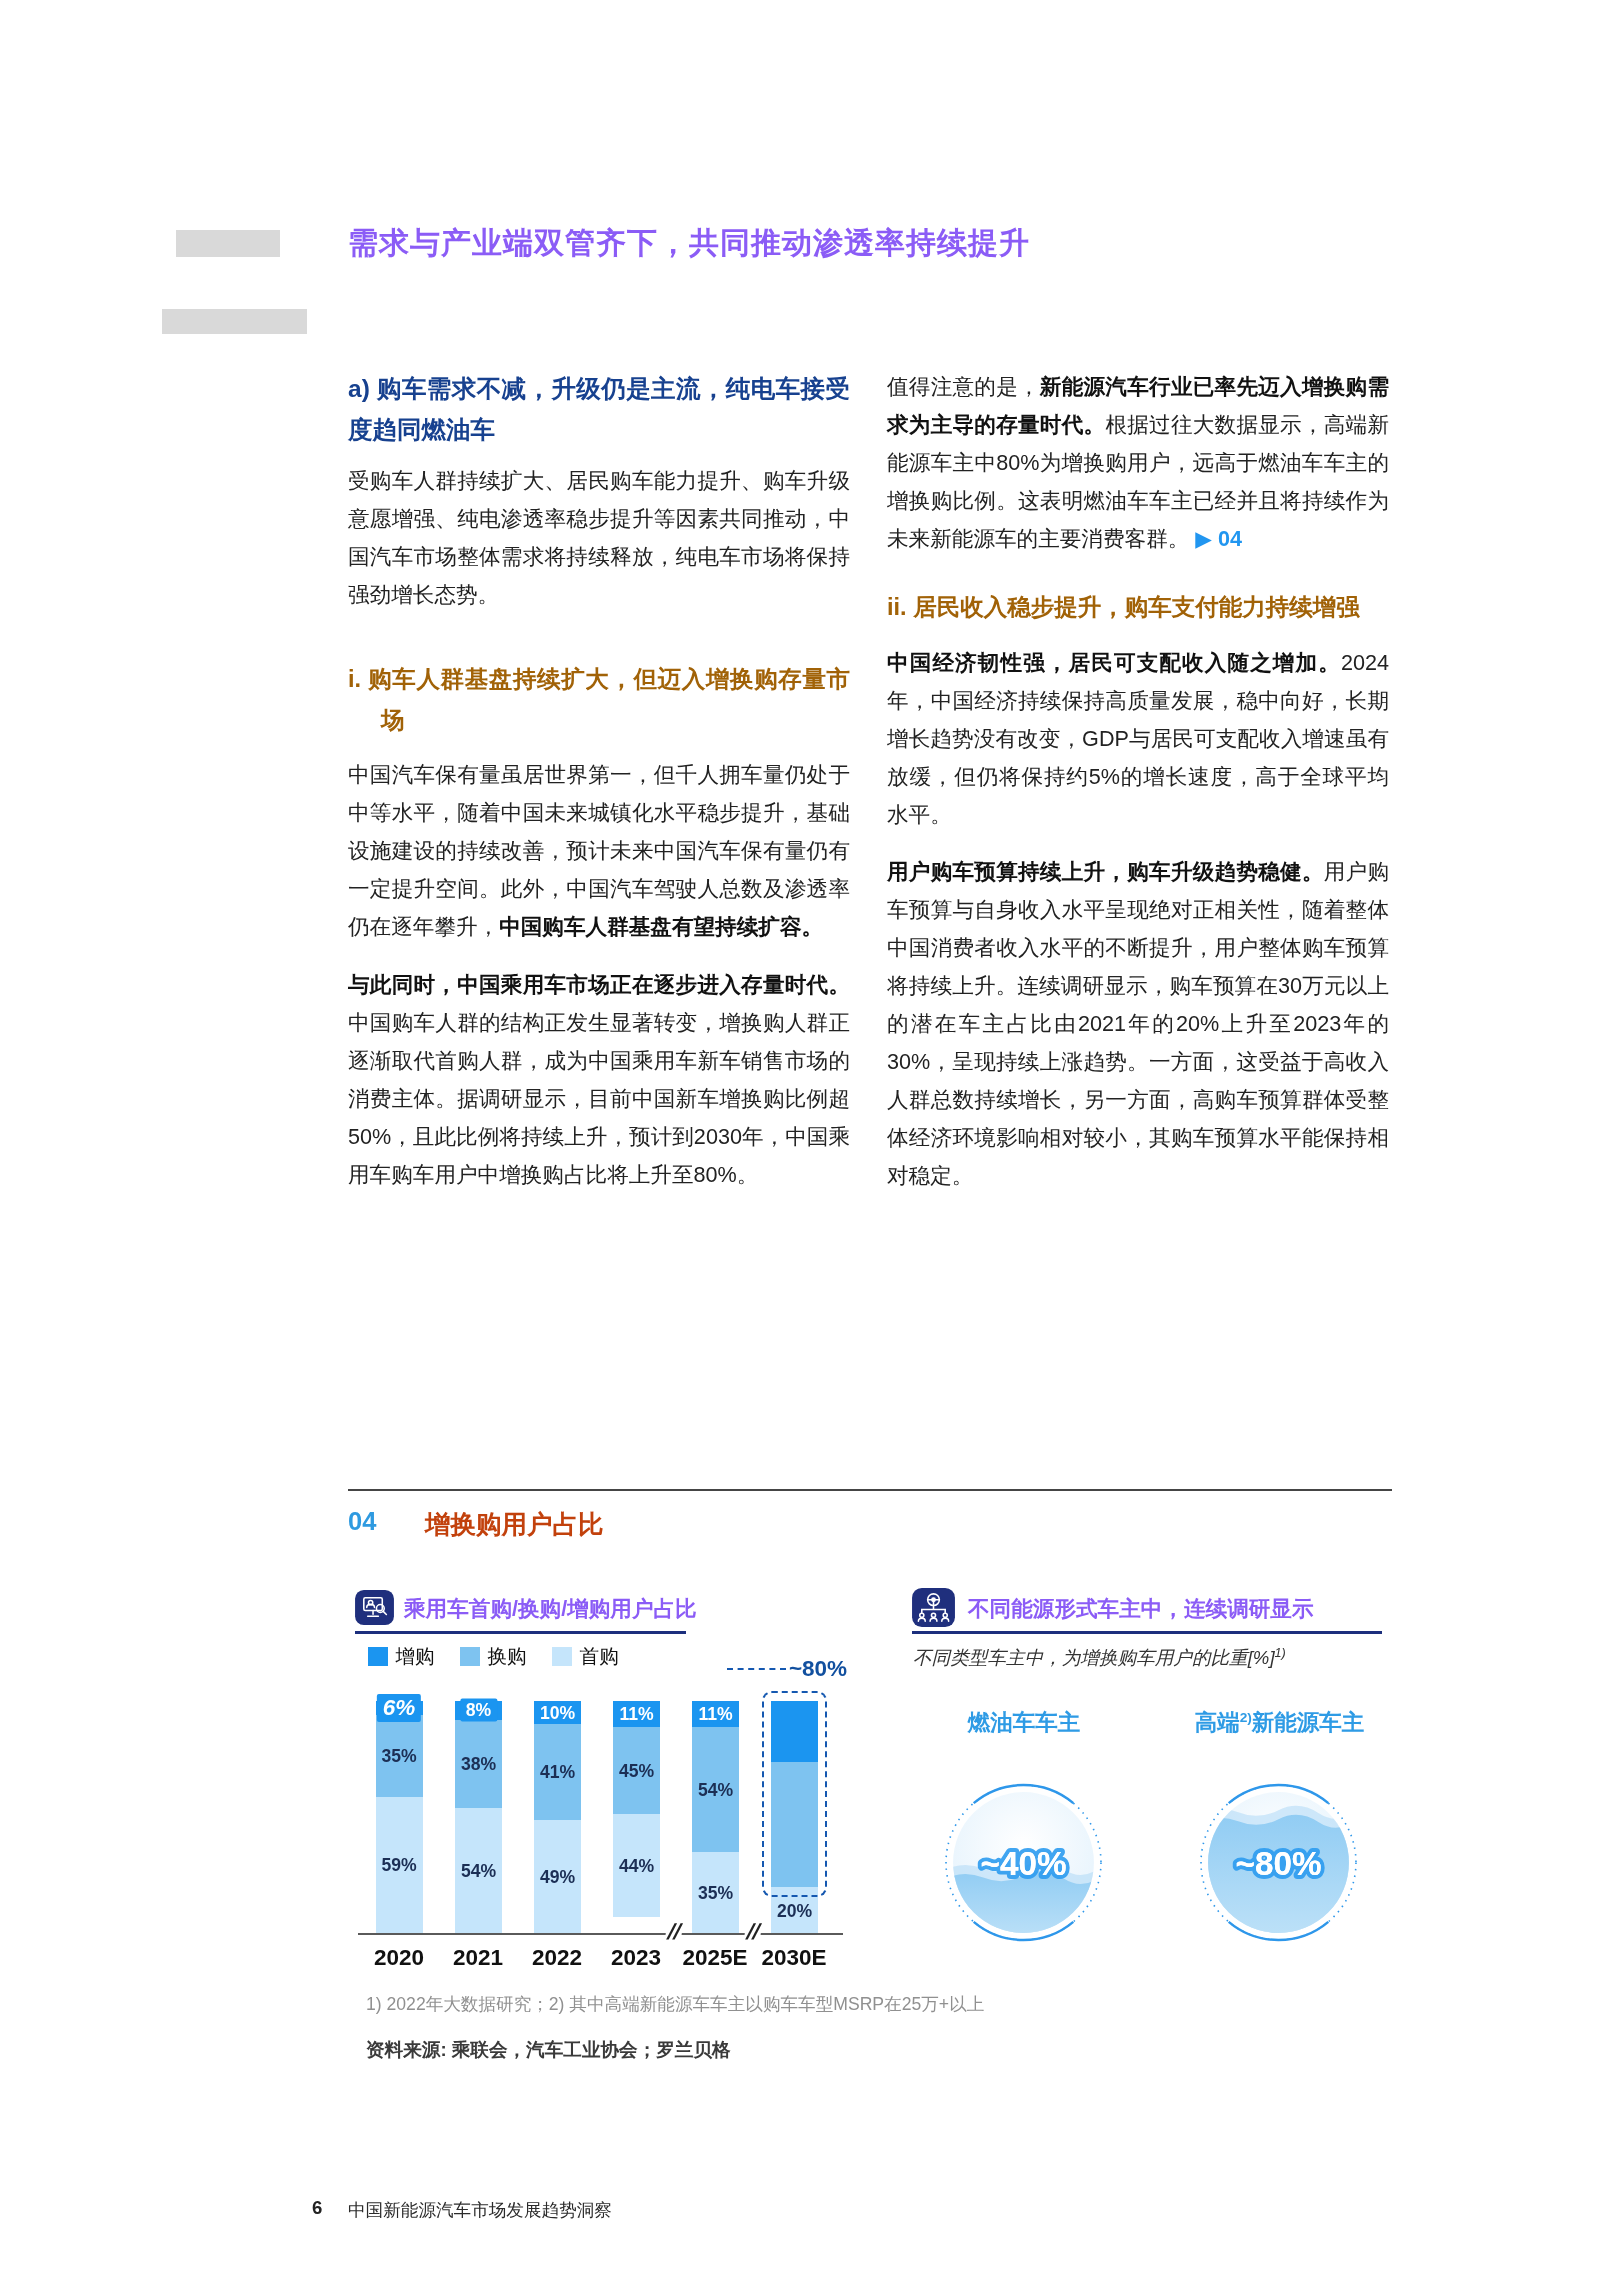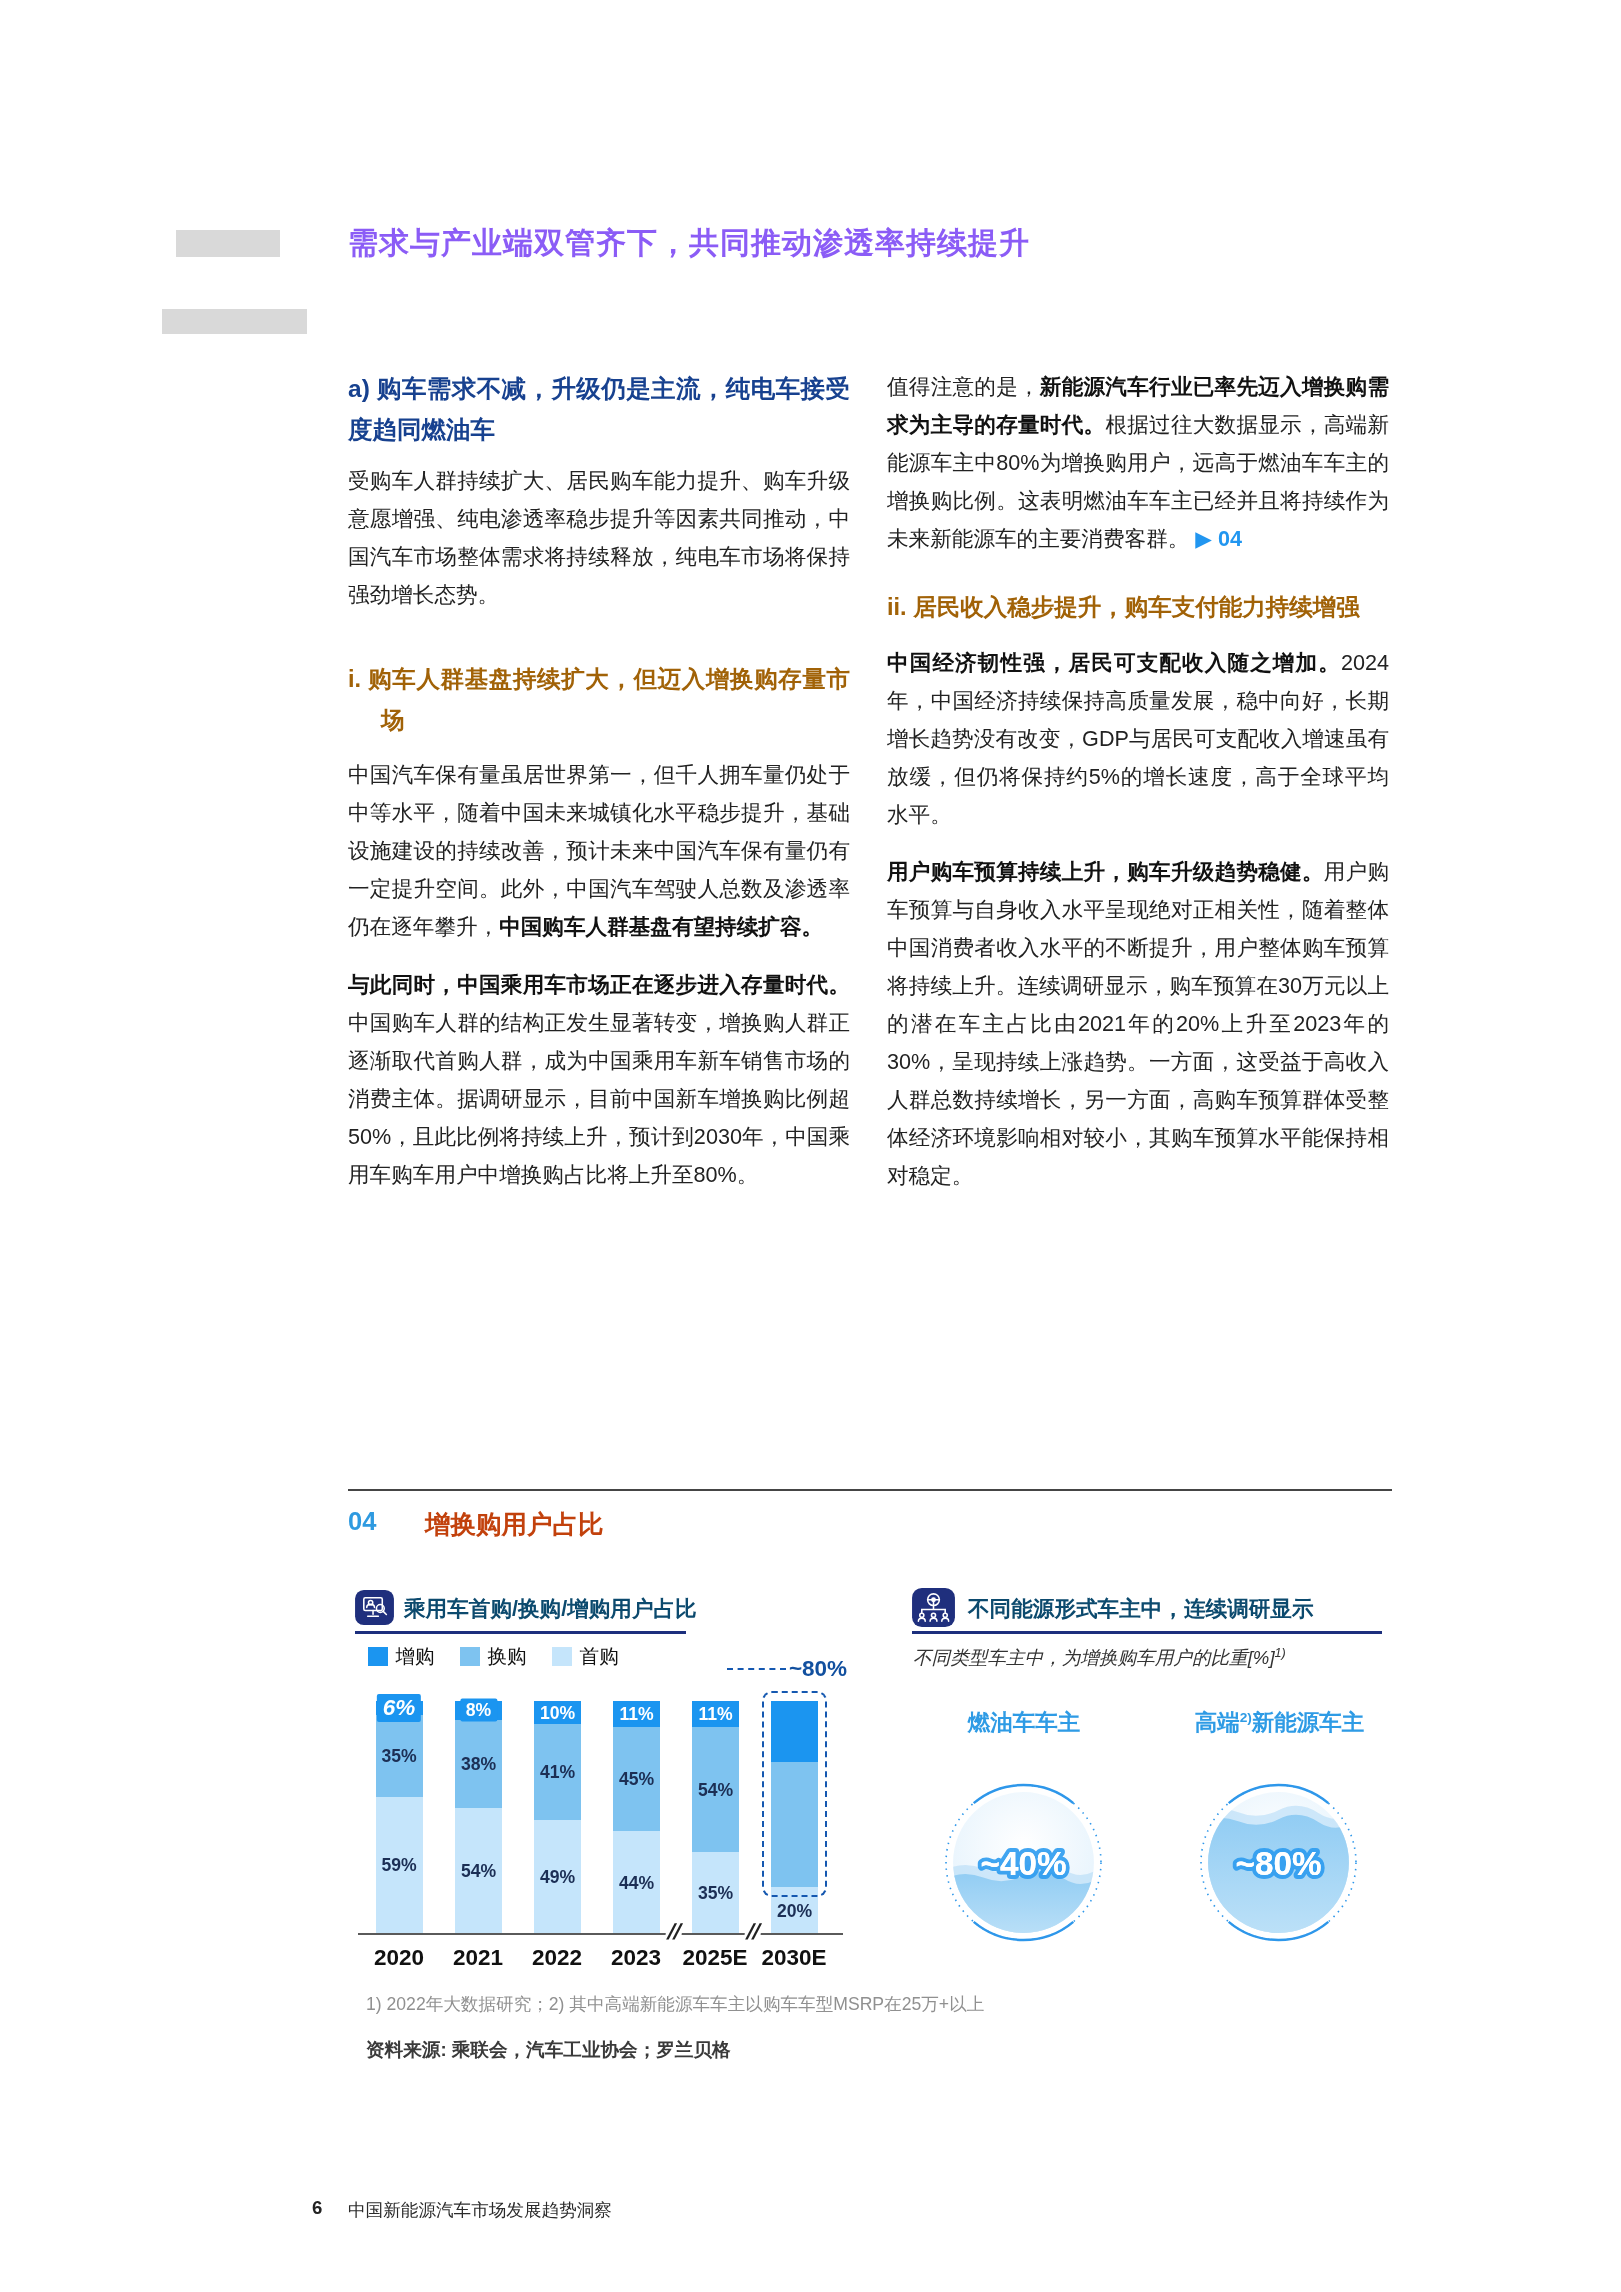--- a/index.html
+++ b/index.html
@@ -27,21 +27,21 @@
   .b{font-weight:bold;color:#111;}
   .ref-marker{color:#2196f0;font-weight:bold;font-size:21.6px;white-space:nowrap;margin-top:28px;}
 
   
   .fig-hr{position:absolute;left:348px;top:1489px;width:1044px;height:2px;background:#454545;}
   .fig-num{position:absolute;left:348px;top:1507px;font-size:25.5px;font-weight:bold;color:#2e9ae0;}
   .fig-title{position:absolute;left:425px;top:1507px;font-size:25.5px;font-weight:bold;color:#c2410c;}
 
   
   .chart-icon{position:absolute;}
-  .chart-head{position:absolute;font-size:21.6px;font-weight:bold;color:#0c4a6e;line-height:37px;}
+  .chart-head{position:absolute;font-size:21.6px;font-weight:bold;color:#8b5cf6;line-height:37px;}
   .head-rule{position:absolute;height:2.9px;background:#1c2f7d;}
 
   
   .legend{position:absolute;left:368px;top:1643px;display:flex;gap:25.5px;align-items:center;}
   .legend-item{display:flex;align-items:center;gap:7.8px;font-size:19.6px;color:#111;}
   .legend-swatch{width:19.6px;height:19.6px;display:inline-block;}
 
   
   #bar-plot{position:absolute;left:358px;top:1701px;width:490px;height:233px;}
   .bar-col{position:absolute;top:0;width:47px;height:233px;display:flex;flex-direction:column;}
@@ -168,21 +168,21 @@
           <span class="seg-label">41%</span>
         </div>
         <div class="bar-seg" style="height: 114px; background: rgb(197, 229, 251);">
           <span class="seg-label">49%</span>
         </div>
       </div>
       <div class="bar-col" style="left: 255px;">
         <div class="bar-seg" style="height: 26px; background: rgb(27, 149, 240);">
           <span class="seg-label seg-label-light">11%</span>
         </div>
-        <div class="bar-seg" style="height: 105px; background: rgb(126, 195, 240);">
+        <div class="bar-seg" style="height: 87px; background: rgb(126, 195, 240);">
           <span class="seg-label">45%</span>
         </div>
         <div class="bar-seg" style="height: 103px; background: rgb(197, 229, 251);">
           <span class="seg-label">44%</span>
         </div>
       </div>
       <div class="bar-col" style="left: 334px;">
         <div class="bar-seg" style="height: 26px; background: rgb(27, 149, 240);">
           <span class="seg-label seg-label-light">11%</span>
         </div>

